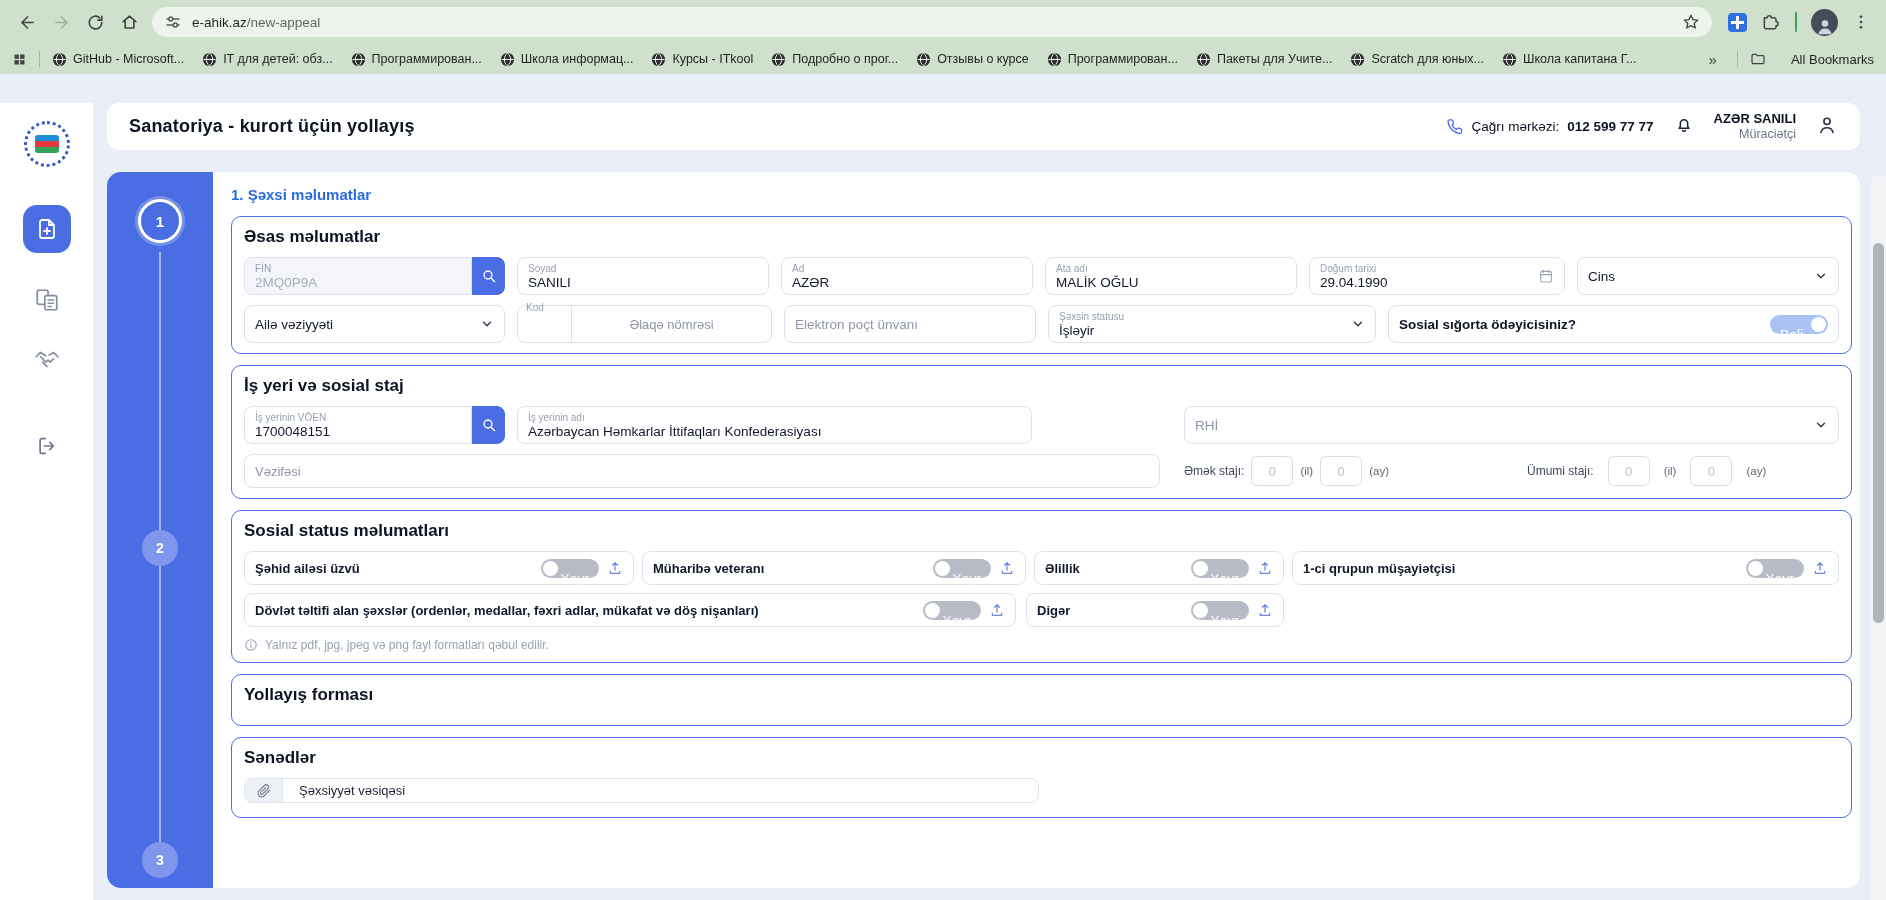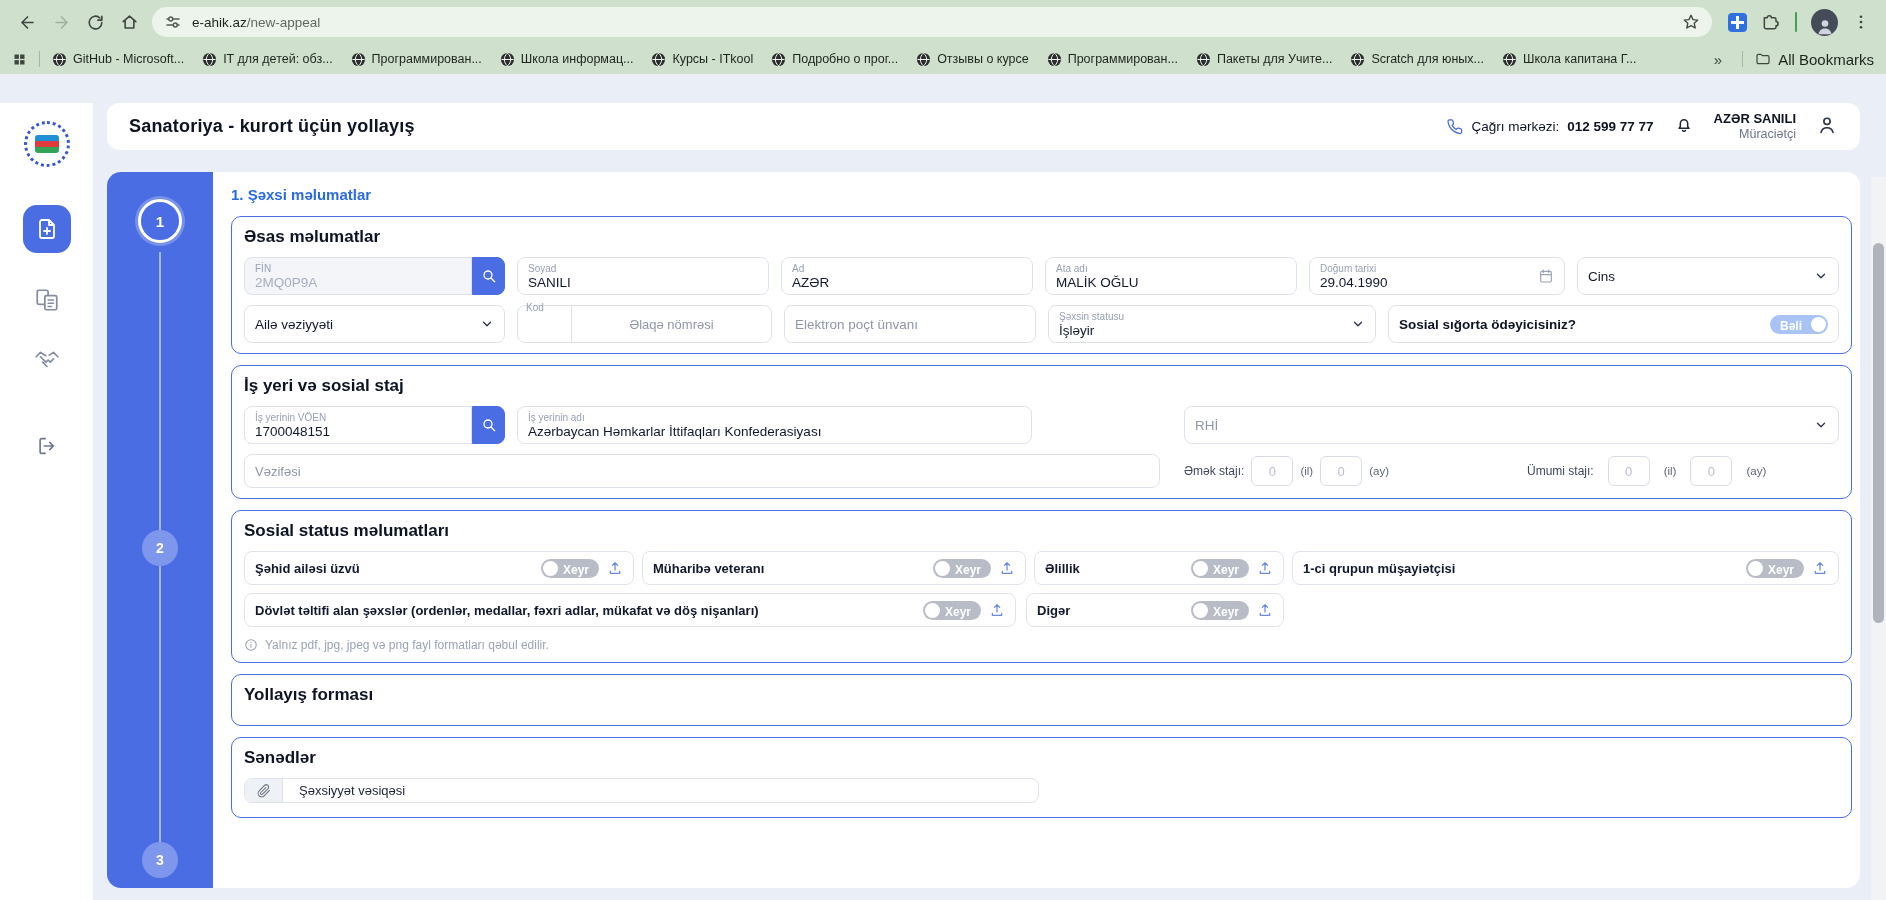--- a/index.html
+++ b/index.html
@@ -26,21 +26,21 @@
   .avatar { width:27px; height:27px; border-radius:50%; background:#454b57; display:flex; align-items:flex-end; justify-content:center; overflow:hidden;}
   .avatar svg { width:20px; height:20px; color:#cfd4dd;}
   .kebab { width:18px; height:18px; color:#3f4540;}
 
   .bookmarks-bar { height:30px; display:flex; align-items:center; padding:0 12px; white-space:nowrap; overflow:hidden;}
   .apps-grid { width:15px; height:15px; color:#3f4540; flex:0 0 auto;}
   .bm-sep { width:1px; height:16px; background:#a5b8a5; margin:0 12px; flex:0 0 auto;}
   .bm-item { display:flex; align-items:center; gap:6px; margin-right:18px; font-size:12.5px; color:#1d231d; flex:0 0 auto;}
   .bm-item svg { width:15px; height:15px; }
   .bm-overflow { margin-left:auto; font-size:15px; color:#3f4540; flex:0 0 auto; padding:0 8px;}
-  .bm-all { display:flex; align-items:center; gap:7px; font-size:15px; color:#1d231d; flex:0 0 auto;}
+  .bm-all { display:flex; align-items:center; gap:25px; font-size:13px; color:#1d231d; flex:0 0 auto;}
   .bm-all svg { width:16px; height:16px; color:#3f4540;}
 
   
   .page { position:relative; height:826px; }
   .sidebar { position:absolute; left:0; top:0; width:93px; height:100%; background:#fff; display:flex; flex-direction:column; align-items:center; padding-top:18px;}
   .logo { width:46px; height:46px; border-radius:50%; border:3px dotted #3457c9; display:flex; align-items:center; justify-content:center; margin-bottom:38px;}
   .logo-flag { width:24px; height:18px; border-radius:3px; overflow:hidden; display:flex; flex-direction:column;}
   .logo-flag span { flex:1; }
   .nav-active { width:48px; height:48px; border-radius:14px; background:#4a6de4; color:#fff; display:flex; align-items:center; justify-content:center; margin-bottom:34px;}
   .nav-active svg { width:24px; height:24px;}
@@ -97,21 +97,21 @@
   .kod-group { border:1px solid #dde2ec; border-radius:8px; height:38px; display:flex; background:#fff;}
   .kod-part { width:54px; border-right:1px solid #dde2ec; padding:4px 8px; display:flex; flex-direction:column; justify-content:center;gap:32px;}
   .kod-part .f-value { font-size:12.5px;}
   .phone-part { flex:1; display:flex; align-items:center; justify-content:center; font-size:13px;}
 
   .q-card { border:1px solid #dde2ec; border-radius:8px; height:38px; display:flex; align-items:center; padding:0 10px; gap:10px;}
   .q-card .q-label { font-size:13.5px; font-weight:700; color:#0c1322; flex:1; white-space:nowrap; overflow:hidden;}
 
   .toggle { width:58px; height:19px; border-radius:10px; position:relative; flex:0 0 auto; display:flex; align-items:center;}
   .toggle .knob { width:15px; height:15px; background:#fff; border-radius:50%; position:absolute; top:2px;}
-  .toggle .t-label { font-size:12px; font-weight:700; color:#fff; position:absolute; top:4px;}
+  .toggle .t-label { font-size:14px; font-weight:400; color:#fff; position:absolute; top:12px;}
   .toggle.on { background:#a9c3f4; } .toggle.on .knob { right:2px;} .toggle.on .t-label { left:10px;}
   .toggle.off { background:#b7bcc7; } .toggle.off .knob { left:2px;} .toggle.off .t-label { right:10px;}
 
   .grid-w1 { display:grid; grid-template-columns:261px 515px 1fr; gap:12px;}
   .rhi-wrap { margin-left:140px; }
   .w-row2 { display:flex; align-items:center; margin-top:10px;}
   .vezife { width:916px; height:34px; border:1px solid #dde2ec; border-radius:8px; display:flex; align-items:center; padding:0 10px; font-size:13px;}
   .staj-group { display:flex; align-items:center; gap:7px; margin-left:24px;}
   .staj-group.far { margin-left:138px;gap:14px;}
   .staj-label { font-size:12px; color:#3d475c; white-space:nowrap;}

